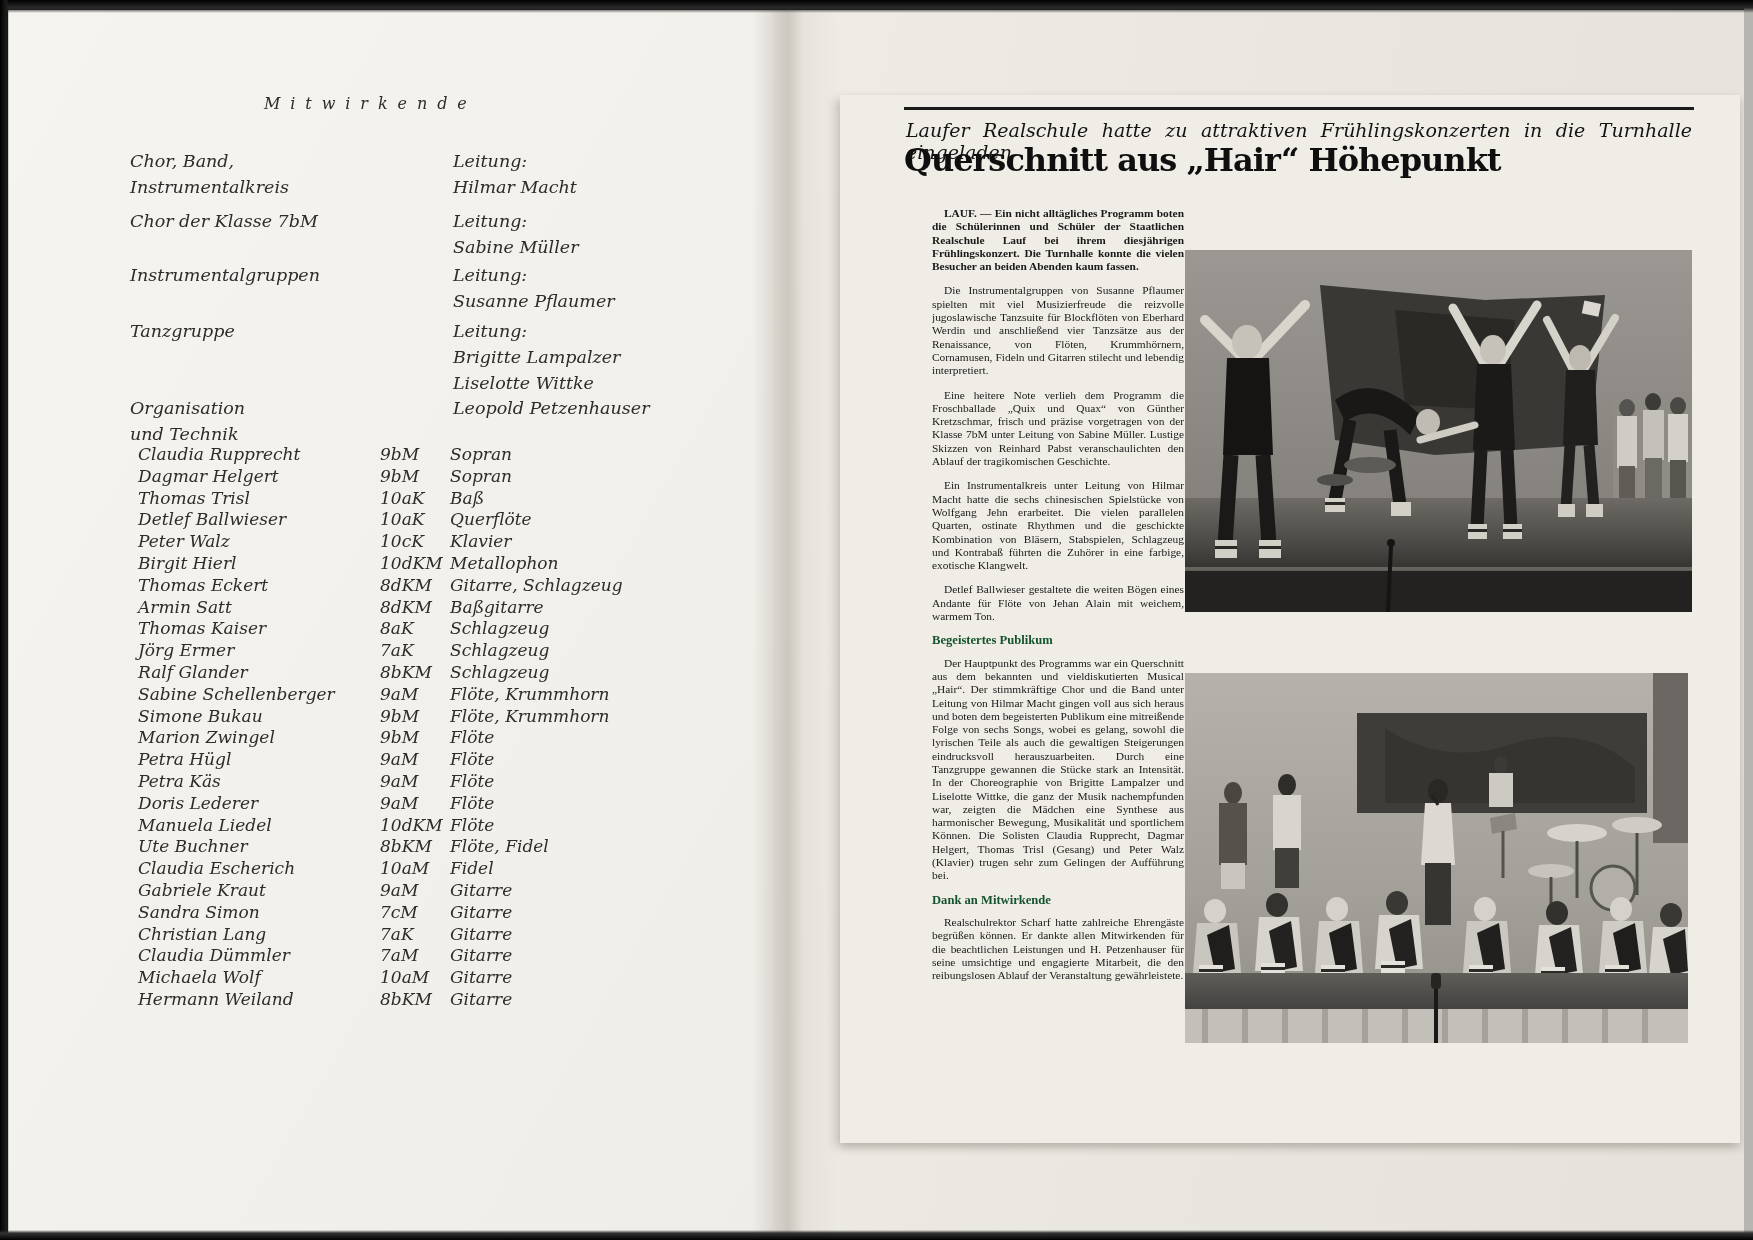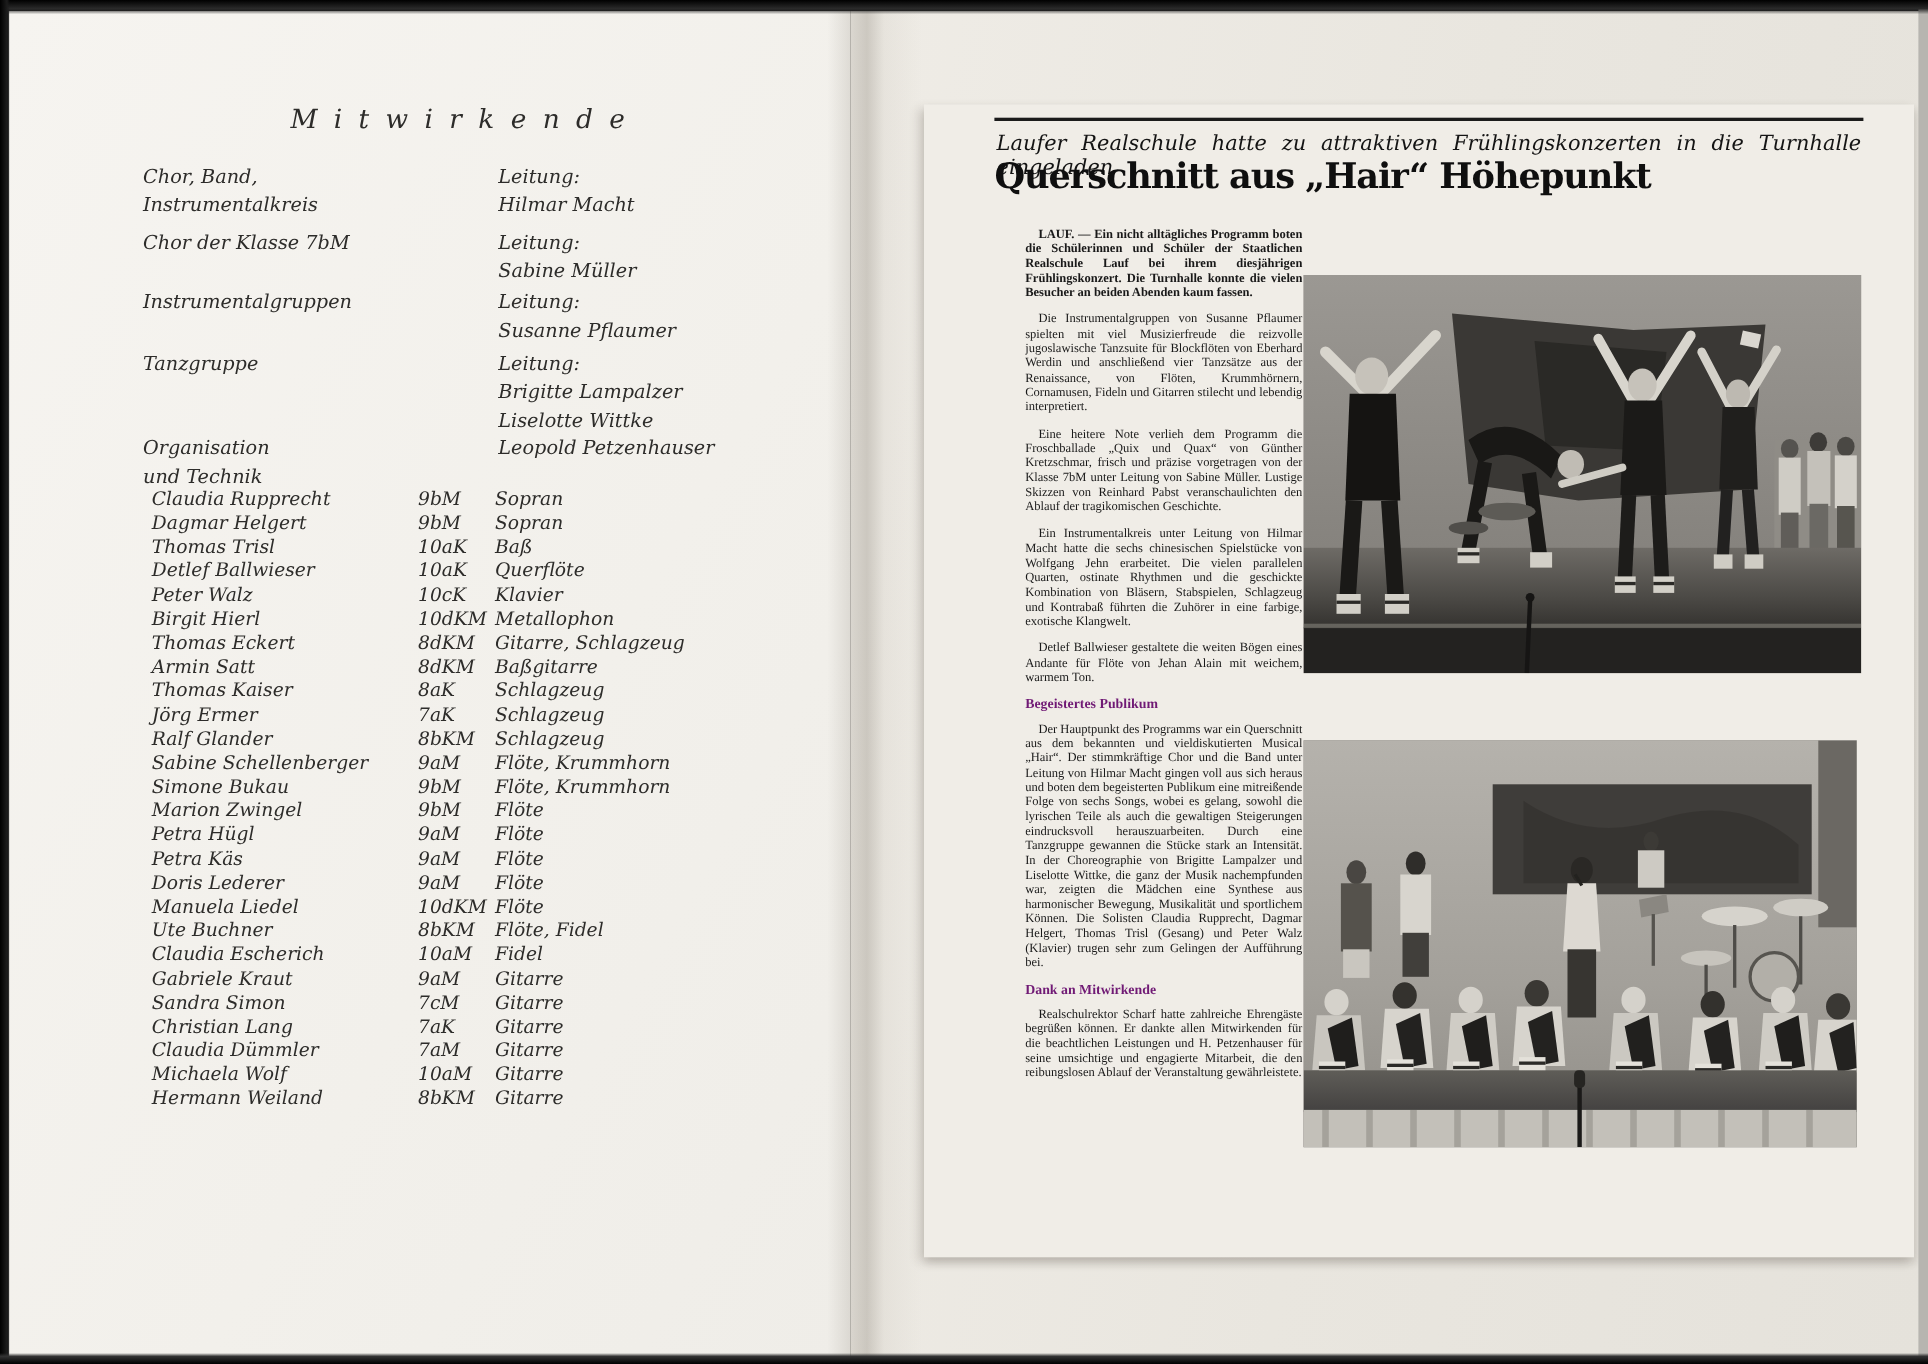--- a/index.html
+++ b/index.html
@@ -18,21 +18,21 @@
   
   .page-left{position:absolute;left:8px;top:10px;width:765px;height:1224px;
              background:linear-gradient(120deg,#f6f4f0 0%,#f2f0eb 60%,#efede8 100%);}
   .page-right{position:absolute;left:773px;top:10px;width:972px;height:1224px;
               background:linear-gradient(100deg,#efece6 0%,#e9e6df 50%,#e5e2db 100%);}
   .fold{position:absolute;left:752px;top:10px;width:86px;height:1224px;z-index:5;
         background:linear-gradient(90deg,rgba(0,0,0,0) 0%,rgba(125,118,106,.30) 42%,rgba(160,153,140,.10) 60%,rgba(0,0,0,0) 100%);}
 
   
   .hand{font-family:"DejaVu Serif",serif;font-style:italic;color:#2d2c2a;}
-  .lp-title{position:absolute;left:256px;top:84px;font-size:24px;letter-spacing:.62em;white-space:nowrap;}
+  .lp-title{position:absolute;left:256px;top:84px;font-size:16px;letter-spacing:.62em;white-space:nowrap;}
   .group{position:absolute;left:122px;width:620px;}
   .gline{display:block;font-size:17.5px;line-height:26px;white-space:nowrap;}
   .gcol-label{position:absolute;left:0;top:0;}
   .gcol-lead{position:absolute;left:323px;top:0;}
   .members{position:absolute;left:130px;top:434px;width:600px;}
   .mrow{position:relative;height:21.8px;}
   .mrow span{position:absolute;top:0;font-size:17px;white-space:nowrap;}
   .mname{left:0;}
   .mclass{left:242px;}
   .minstr{left:312px;}
@@ -45,21 +45,21 @@
              font-style:italic;font-size:19px;color:#141414;text-align:justify;text-align-last:justify;
              white-space:normal;}
   .np-headline{position:absolute;left:64px;top:46px;width:800px;font-family:"DejaVu Serif",serif;
                font-weight:bold;font-size:32px;letter-spacing:-1px;color:#0f0f0f;white-space:nowrap;}
   .np-subhead{position:absolute;left:66px;top:102px;width:800px;font-family:"Liberation Sans",sans-serif;
               font-weight:bold;font-size:14.8px;letter-spacing:-.3px;color:#121212;white-space:nowrap;}
   .np-col{position:absolute;left:92px;top:112px;width:252px;height:905px;overflow:hidden;
           font-size:11.4px;line-height:13.3px;color:#191919;text-align:justify;}
   .np-col p{margin:0 0 11px 0;text-indent:12px;}
   .np-col p.lead{font-weight:bold;}
-  .np-col h3{margin:2px 0 9px 0;font-size:12.6px;font-weight:bold;text-indent:0;color:#701a75;}
+  .np-col h3{margin:2px 0 9px 0;font-size:12.6px;font-weight:bold;text-indent:0;color:#14532d;}
 
   .photo{position:absolute;background:#8d8a85;overflow:hidden;}
   .photo1{left:345px;top:155px;width:507px;height:362px;}
   .photo2{left:345px;top:578px;width:503px;height:370px;}
   .photo svg{display:block;}
 </style>
 </head>
 <body>
 
 <div id="scan">

